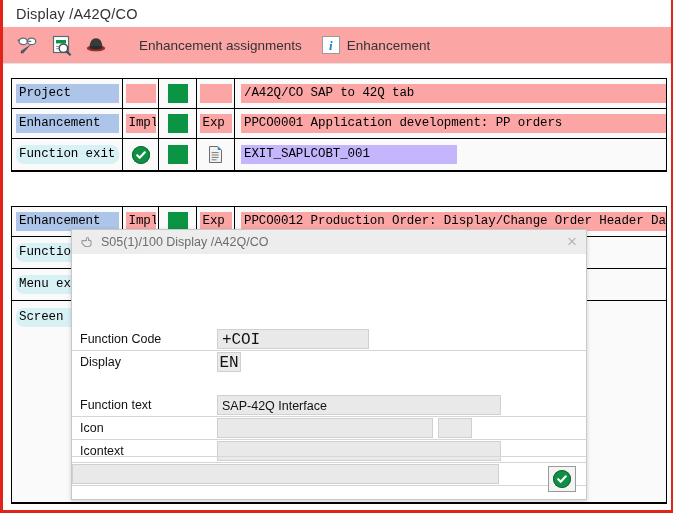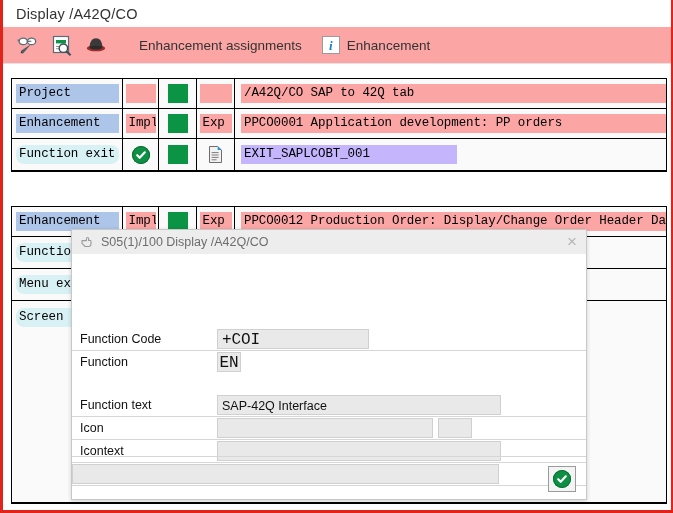--- a/index.html
+++ b/index.html
@@ -418,21 +418,21 @@
     <div class="dlg-body">
 
       <div class="grp1">
 
         <div class="frm-row">
           <span class="frm-lbl">Function Code</span>
           <span class="inp mono w-fc">+COI</span>
         </div>
 
         <div class="frm-row noline">
-          <span class="frm-lbl">Function</span>
+          <span class="frm-lbl">Display</span>
           <span class="inp mono w-lang-cd">EN</span>
         </div>
 
       </div>
 
       <div class="grp2">
 
         <div class="frm-row">
           <span class="frm-lbl">Function text</span>
           <span class="inp w-ftext">SAP-42Q Interface</span>

